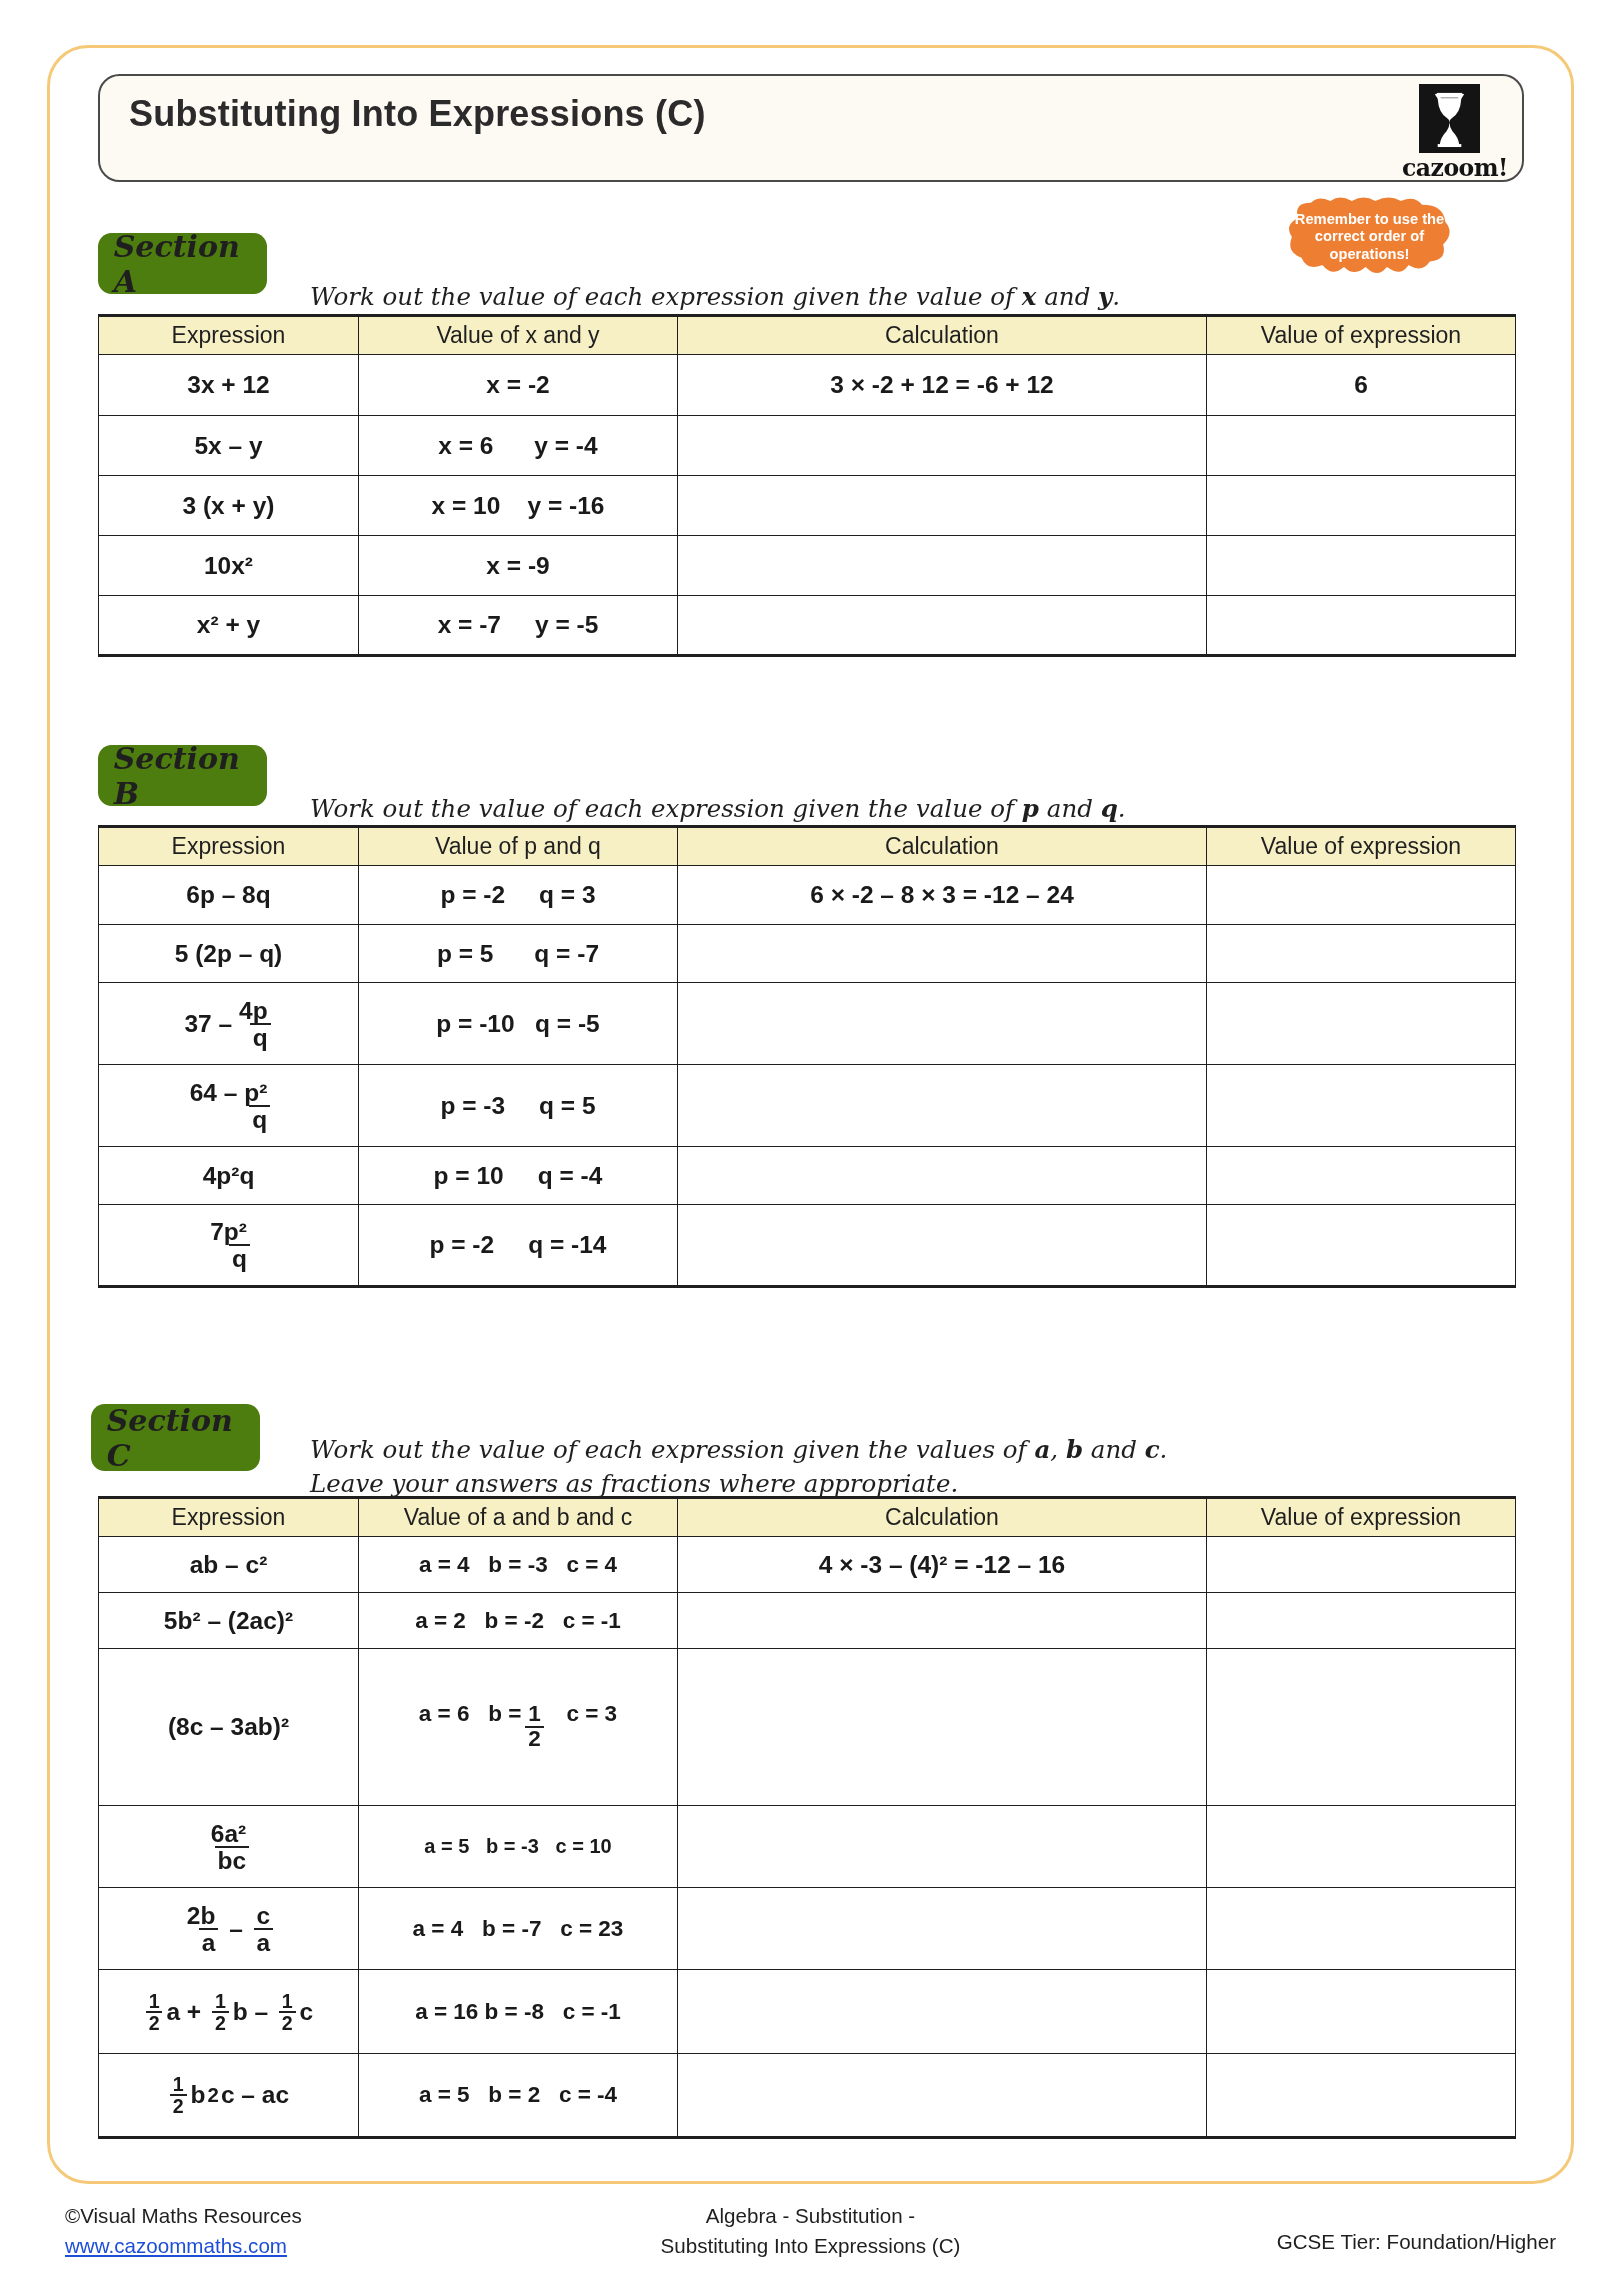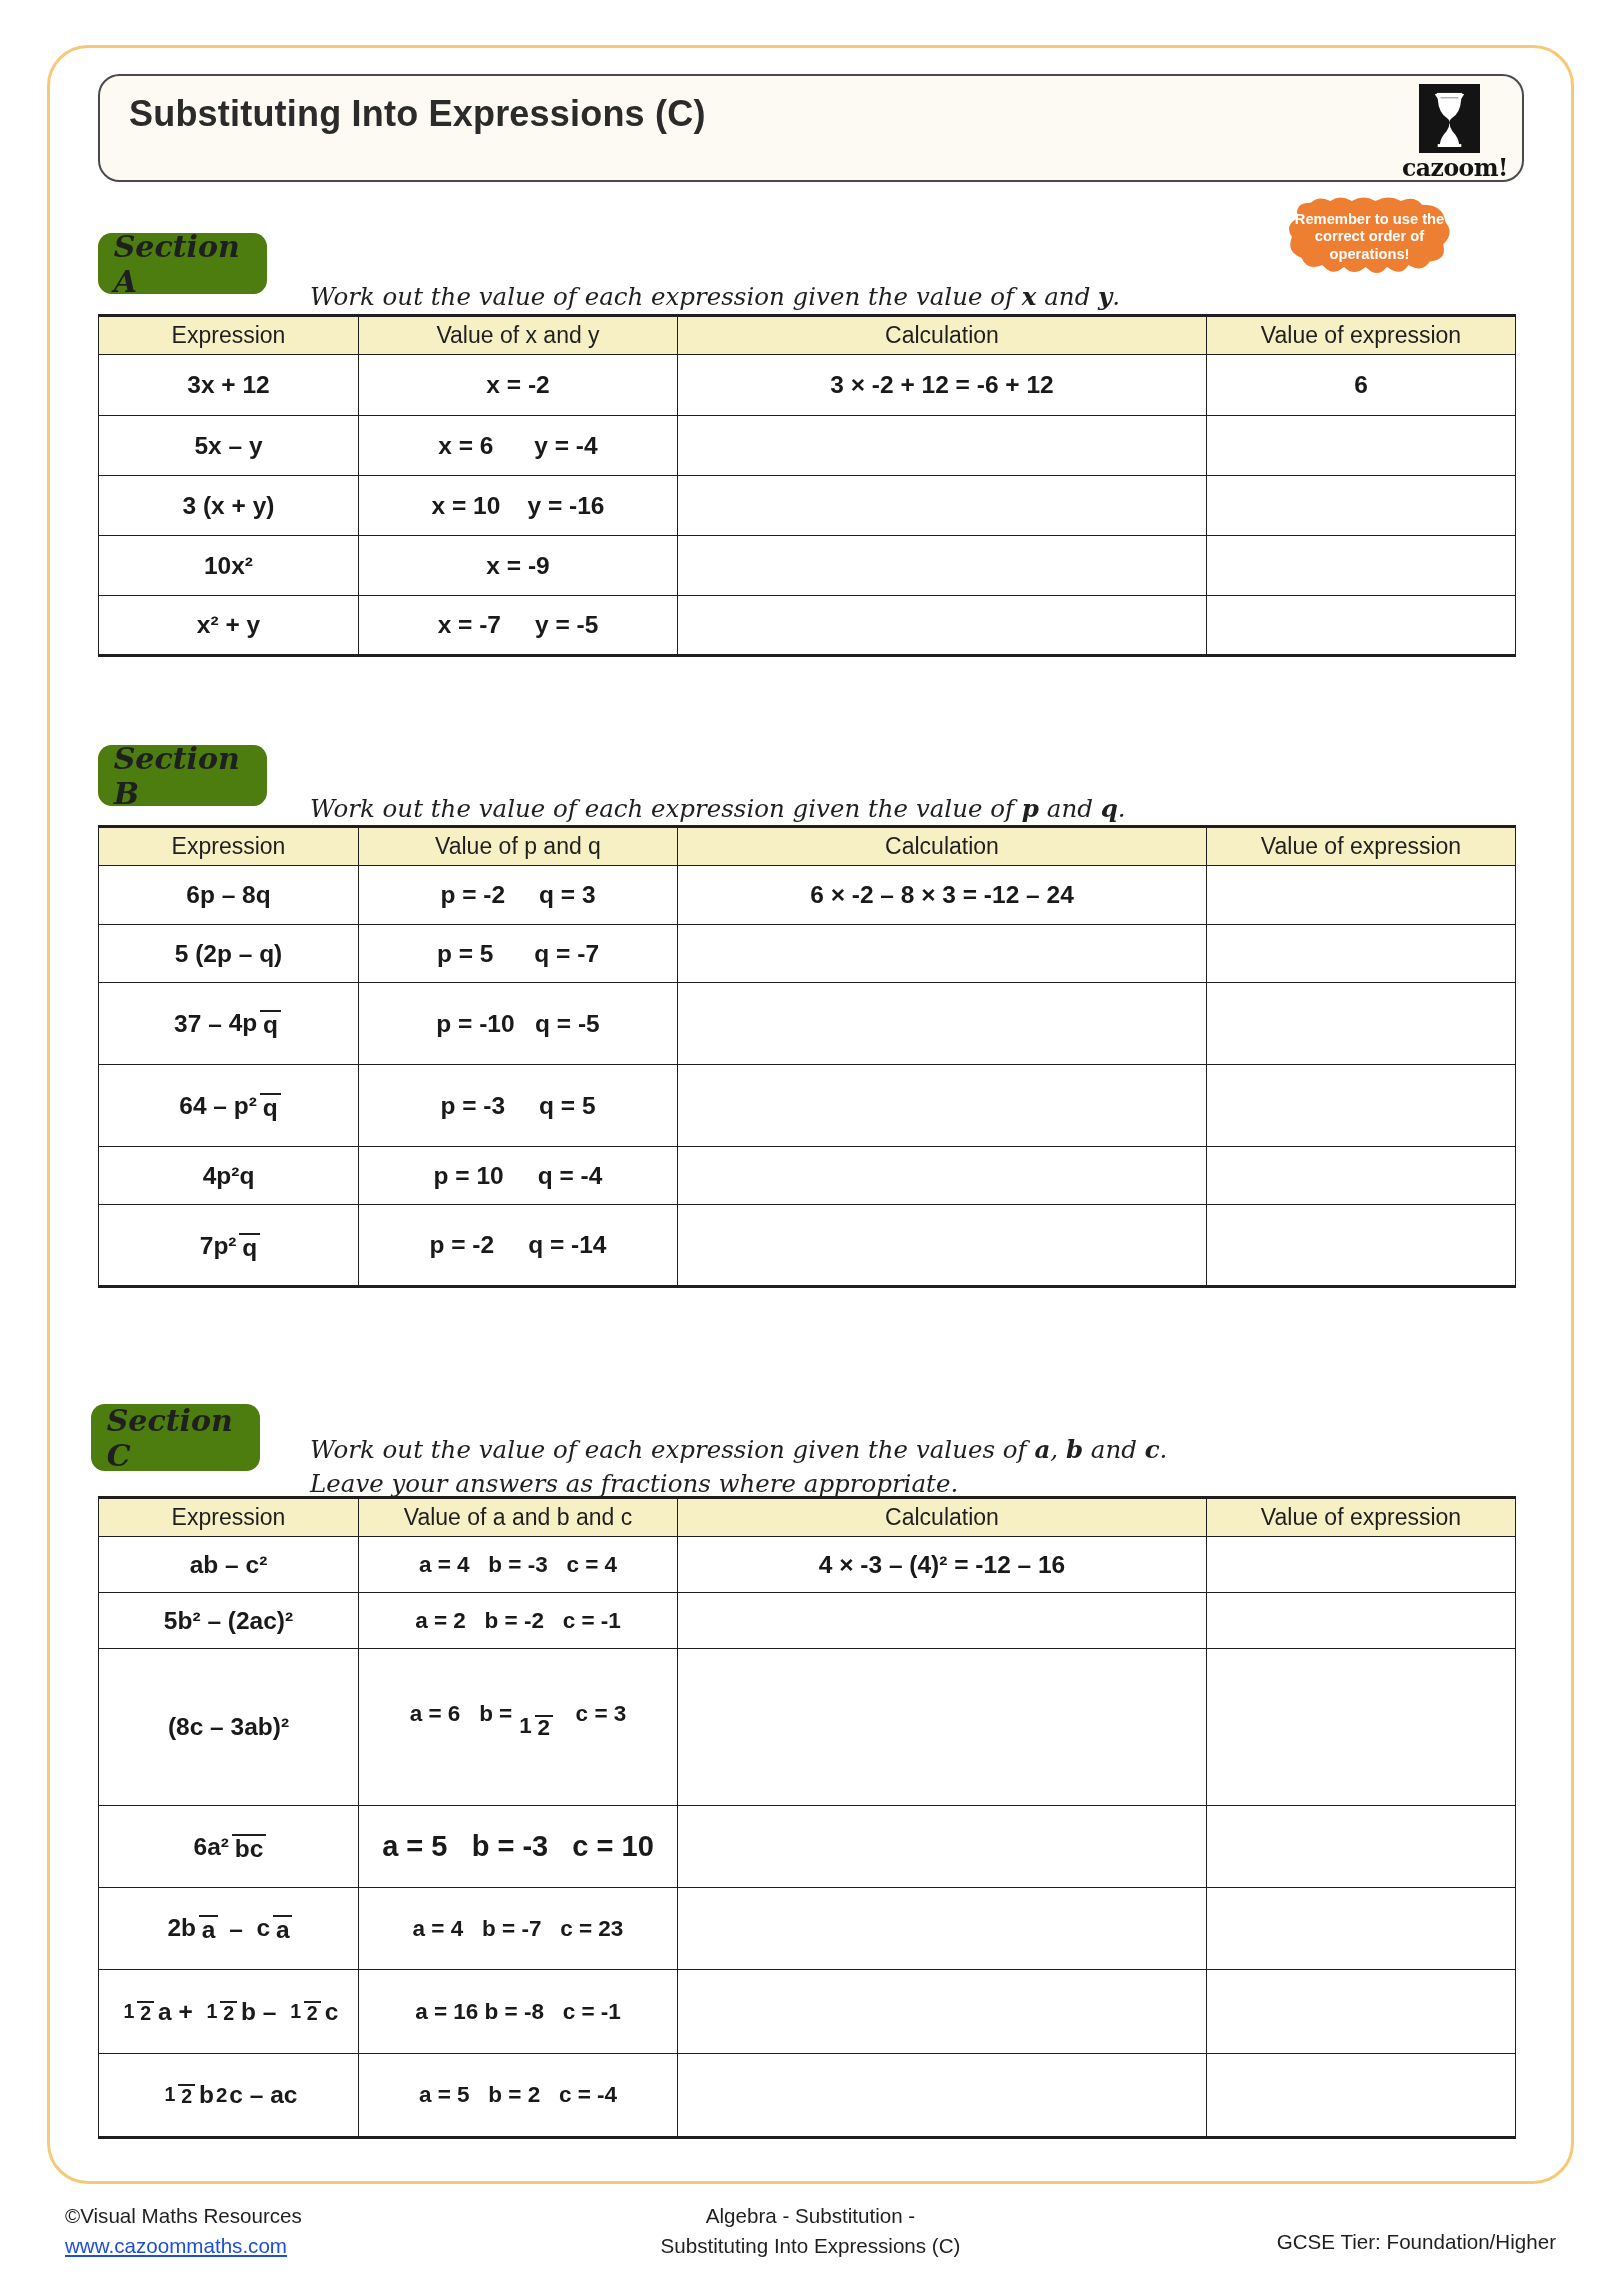--- a/index.html
+++ b/index.html
@@ -128,22 +128,22 @@
   td.vals{font-size:24.5px;font-weight:bold;white-space:pre;}
   td.calc{font-size:24.5px;font-weight:bold;}
   td.ans{font-size:24.5px;font-weight:bold;}
   .c1{width:260px;}
   .c2{width:319px;}
   .c3{width:529px;}
   .c4{width:309px;}
   
   .frac{
     display:inline-flex;
-    flex-direction:row;
-    align-items:flex-start;
+    flex-direction:column;
+    align-items:flex-end;
     vertical-align:middle;
     line-height:1.02;
     margin:0 2px;
   }
   .frac .num{padding:0 2.9px;}
   .frac .den{padding:0 2.9px;border-top:2.5px solid #1f1f1f;}
   .frac.sm{font-size:.80em;}
   .rowline{display:flex;align-items:center;justify-content:center;gap:2px;}
   
   .footer{
@@ -365,21 +365,21 @@
       <td class="calc"></td>
       <td class="ans"></td>
     </tr>
     <tr style="height:82px;">
       <td class="expr">
         <span class="frac">
           <span class="num">6a²</span>
           <span class="den">bc</span>
         </span>
       </td>
-      <td class="vals" style="font-size:29px;">a = 5   b = -3   c = 10</td>
+      <td class="vals" style="font-size:20px;">a = 5   b = -3   c = 10</td>
       <td class="calc"></td>
       <td class="ans"></td>
     </tr>
     <tr style="height:82px;">
       <td class="expr">
         <span class="rowline">
           <span class="frac">
             <span class="num">2b</span>
             <span class="den">a</span>
           </span>

